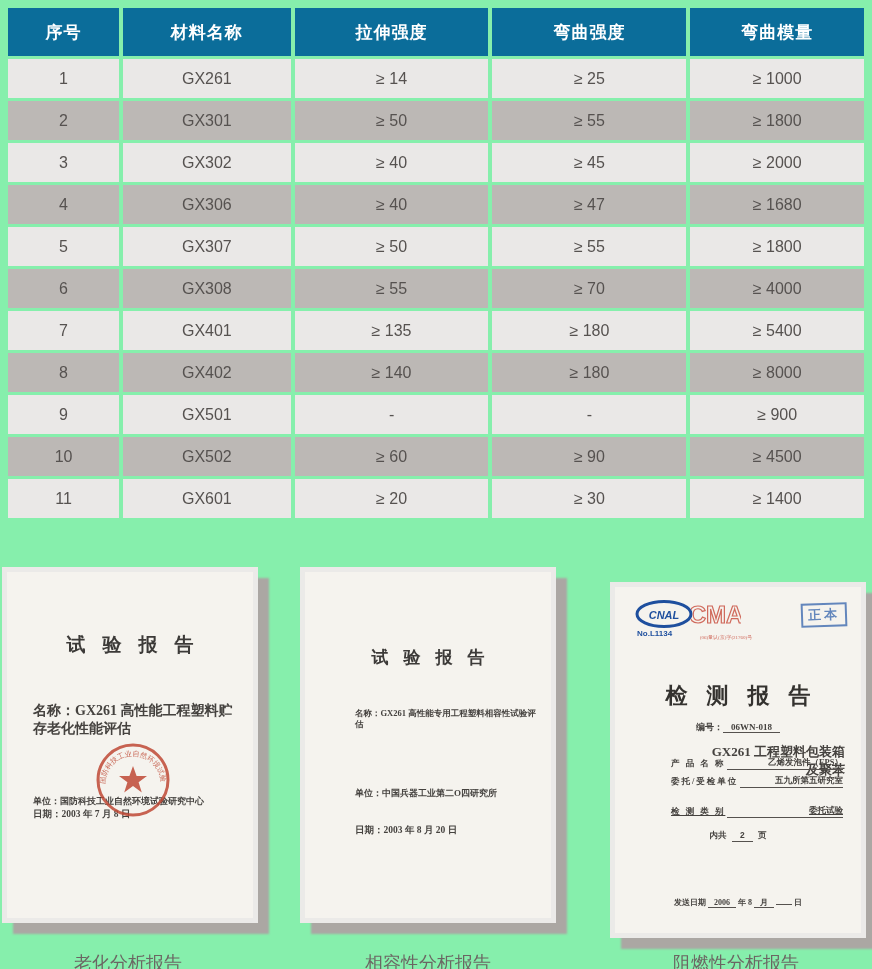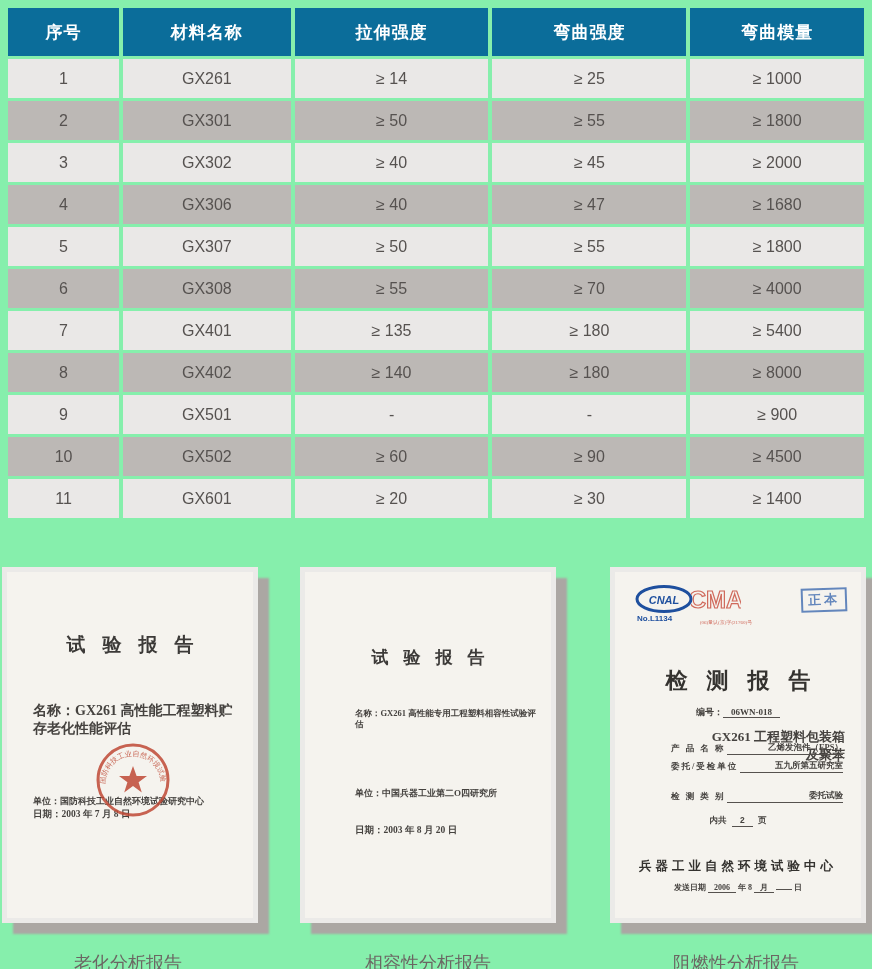--- a/index.html
+++ b/index.html
@@ -14,21 +14,21 @@
   table.spec td{height:37px;text-align:center;font-size:16px;color:#565250;}
   tr.row-light td{background:#eae8e7;}
   tr.row-dark td{background:#bcb8b5;}
 
   
   .docs{position:relative;height:430px;margin-top:46px;}
   .doc-card{position:absolute;top:0;width:246px;height:346px;background:#f5f3ee;
             border:5px solid #ebeae8;box-shadow:11px 11px 2px #aba7a3;}
   .doc-aging{left:2px;}
   .doc-compat{left:300px;}
-  .doc-flame{left:610px;}
+  .doc-flame{left:610px;margin-top:15px;}
   .paper{position:relative;width:100%;height:100%;font-family:"Liberation Serif",serif;color:#45423f;}
 
   .doc-title{position:absolute;left:0;right:0;text-align:center;font-weight:bold;color:#3c3a38;}
   .t-aging{top:60px;font-size:19px;letter-spacing:17px;text-indent:17px;}
   .t-compat{top:74px;font-size:17px;letter-spacing:15px;text-indent:15px;}
   .t-flame{top:94px;font-size:22px;letter-spacing:19px;text-indent:19px;color:#34322f;}
 
   .doc-line{position:absolute;right:8px;font-weight:bold;line-height:1.3;}
   .a-name{top:130px;left:26px;font-size:14px;}
   .a-unit{top:224px;left:26px;font-size:9px;}
@@ -50,21 +50,21 @@
               font-size:13px;font-weight:bold;letter-spacing:3px;padding:1px 5px;
               transform:rotate(-2deg);opacity:0.85;}
   .serial{position:absolute;top:134px;left:0;right:0;text-align:center;font-size:9px;font-weight:bold;}
   .u{border-bottom:1px solid #55514e;padding:0 8px;}
   .f-line1{position:absolute;top:156px;left:90px;width:140px;text-align:right;font-size:13px;font-weight:bold;}
   .f-row{position:absolute;left:56px;right:18px;display:flex;align-items:flex-end;font-size:8.5px;font-weight:bold;}
   .f-row .lbl{white-space:nowrap;letter-spacing:2px;}
   .f-row .val{flex:1;text-align:right;border-bottom:1px solid #55514e;margin-left:2px;}
   .r-product{top:170px;}
   .r-client{top:188px;}
-  .r-type{top:218px;}
+  .r-type{top:218px;text-decoration:underline;}
   .pages{position:absolute;top:243px;left:0;right:0;text-align:center;font-size:8.5px;font-weight:bold;font-family:Liberation Mono, monospace;}
   .org-line{position:absolute;top:286px;left:0;right:0;text-align:center;font-size:12.5px;font-weight:bold;
             letter-spacing:4px;color:#34322f;}
   .send-line{position:absolute;top:310px;left:0;right:0;text-align:center;font-size:8px;font-weight:bold;}
   .u2{border-bottom:1px solid #55514e;padding:0 6px;}
   .u-blank{display:inline-block;width:16px;border-bottom:1px solid #55514e;}
 
   
   .doc-caption{position:absolute;top:384px;width:256px;text-align:center;font-size:18px;color:#6b6663;}
   .cap-aging{left:0;}
@@ -236,21 +236,20 @@
         </div>
         <div class="f-row r-type">
           <span class="lbl">检 测 类 别</span>
           <span class="val">委托试验</span>
         </div>
         <div class="pages">
           <span>内共</span>
           <span class="u">2</span>
           <span>页</span>
         </div>
-        <div class="org-line">兵器工业自然环境试验中心</div>
         <div class="send-line">
           <span>发送日期</span>
           <span class="u2">2006</span>
           <span>年 8</span>
           <span class="u2">月</span>
           <span class="u-blank"></span>
           <span>日</span>
         </div>
       </div>
     </div>

